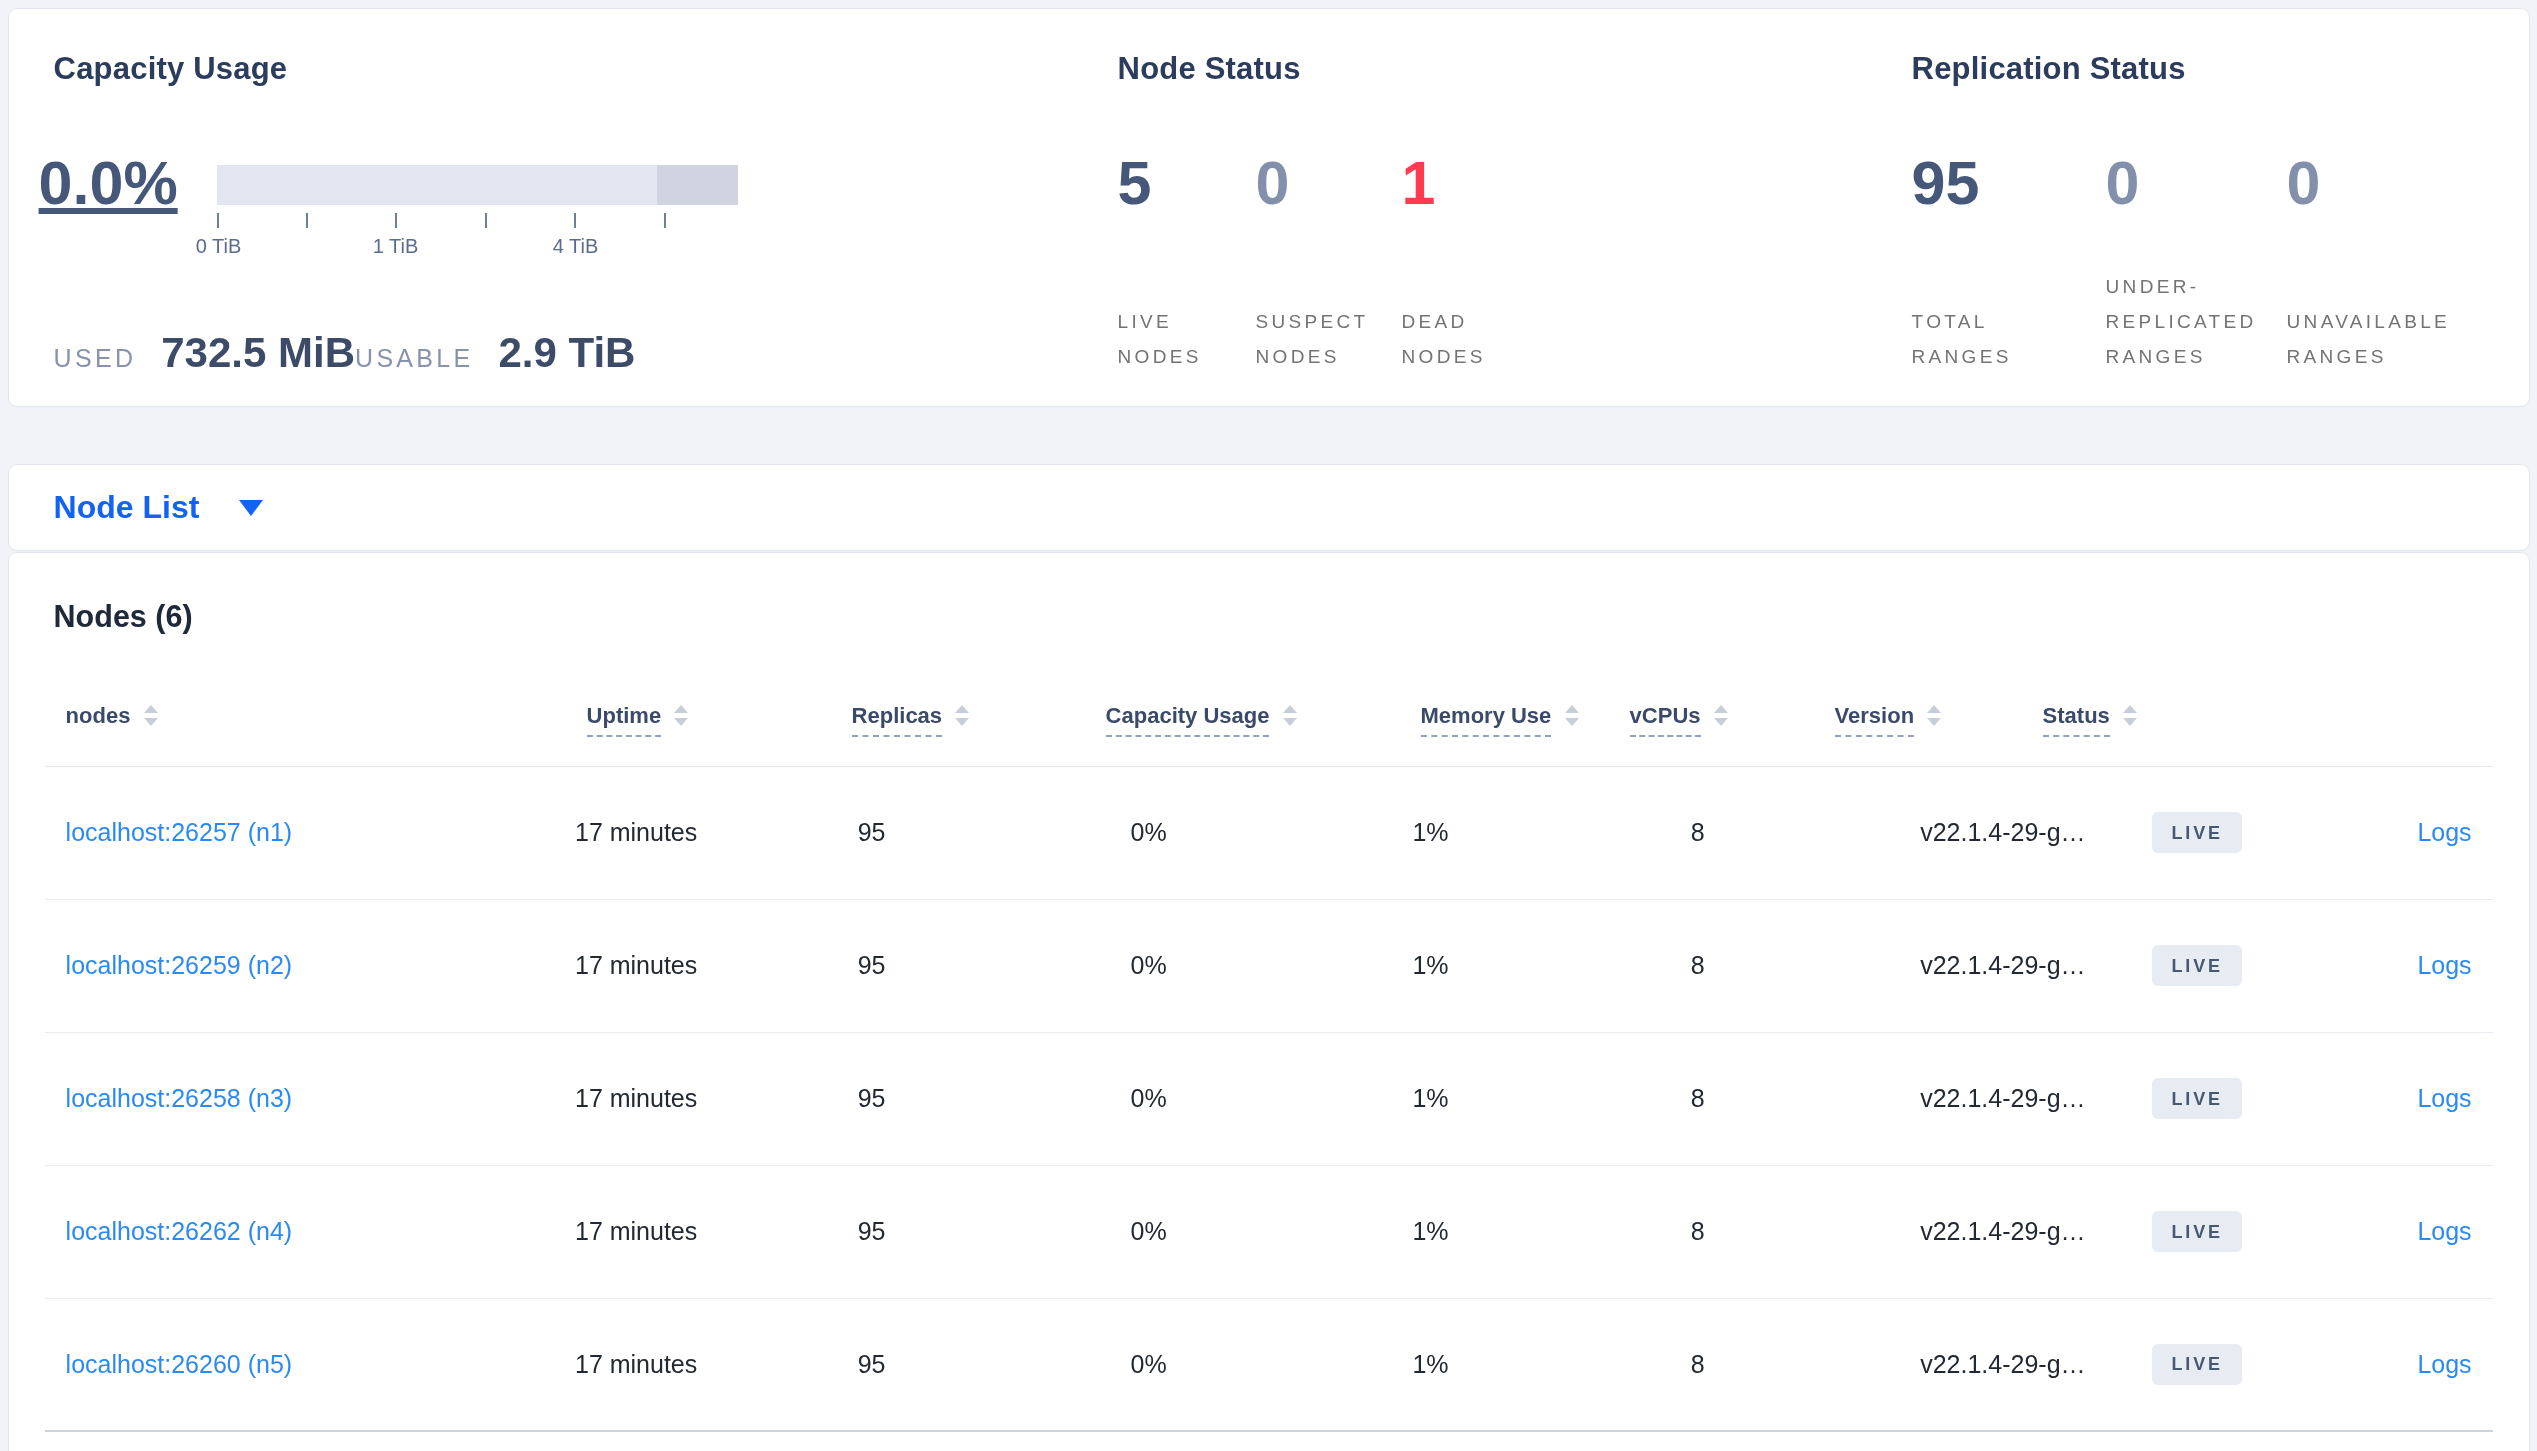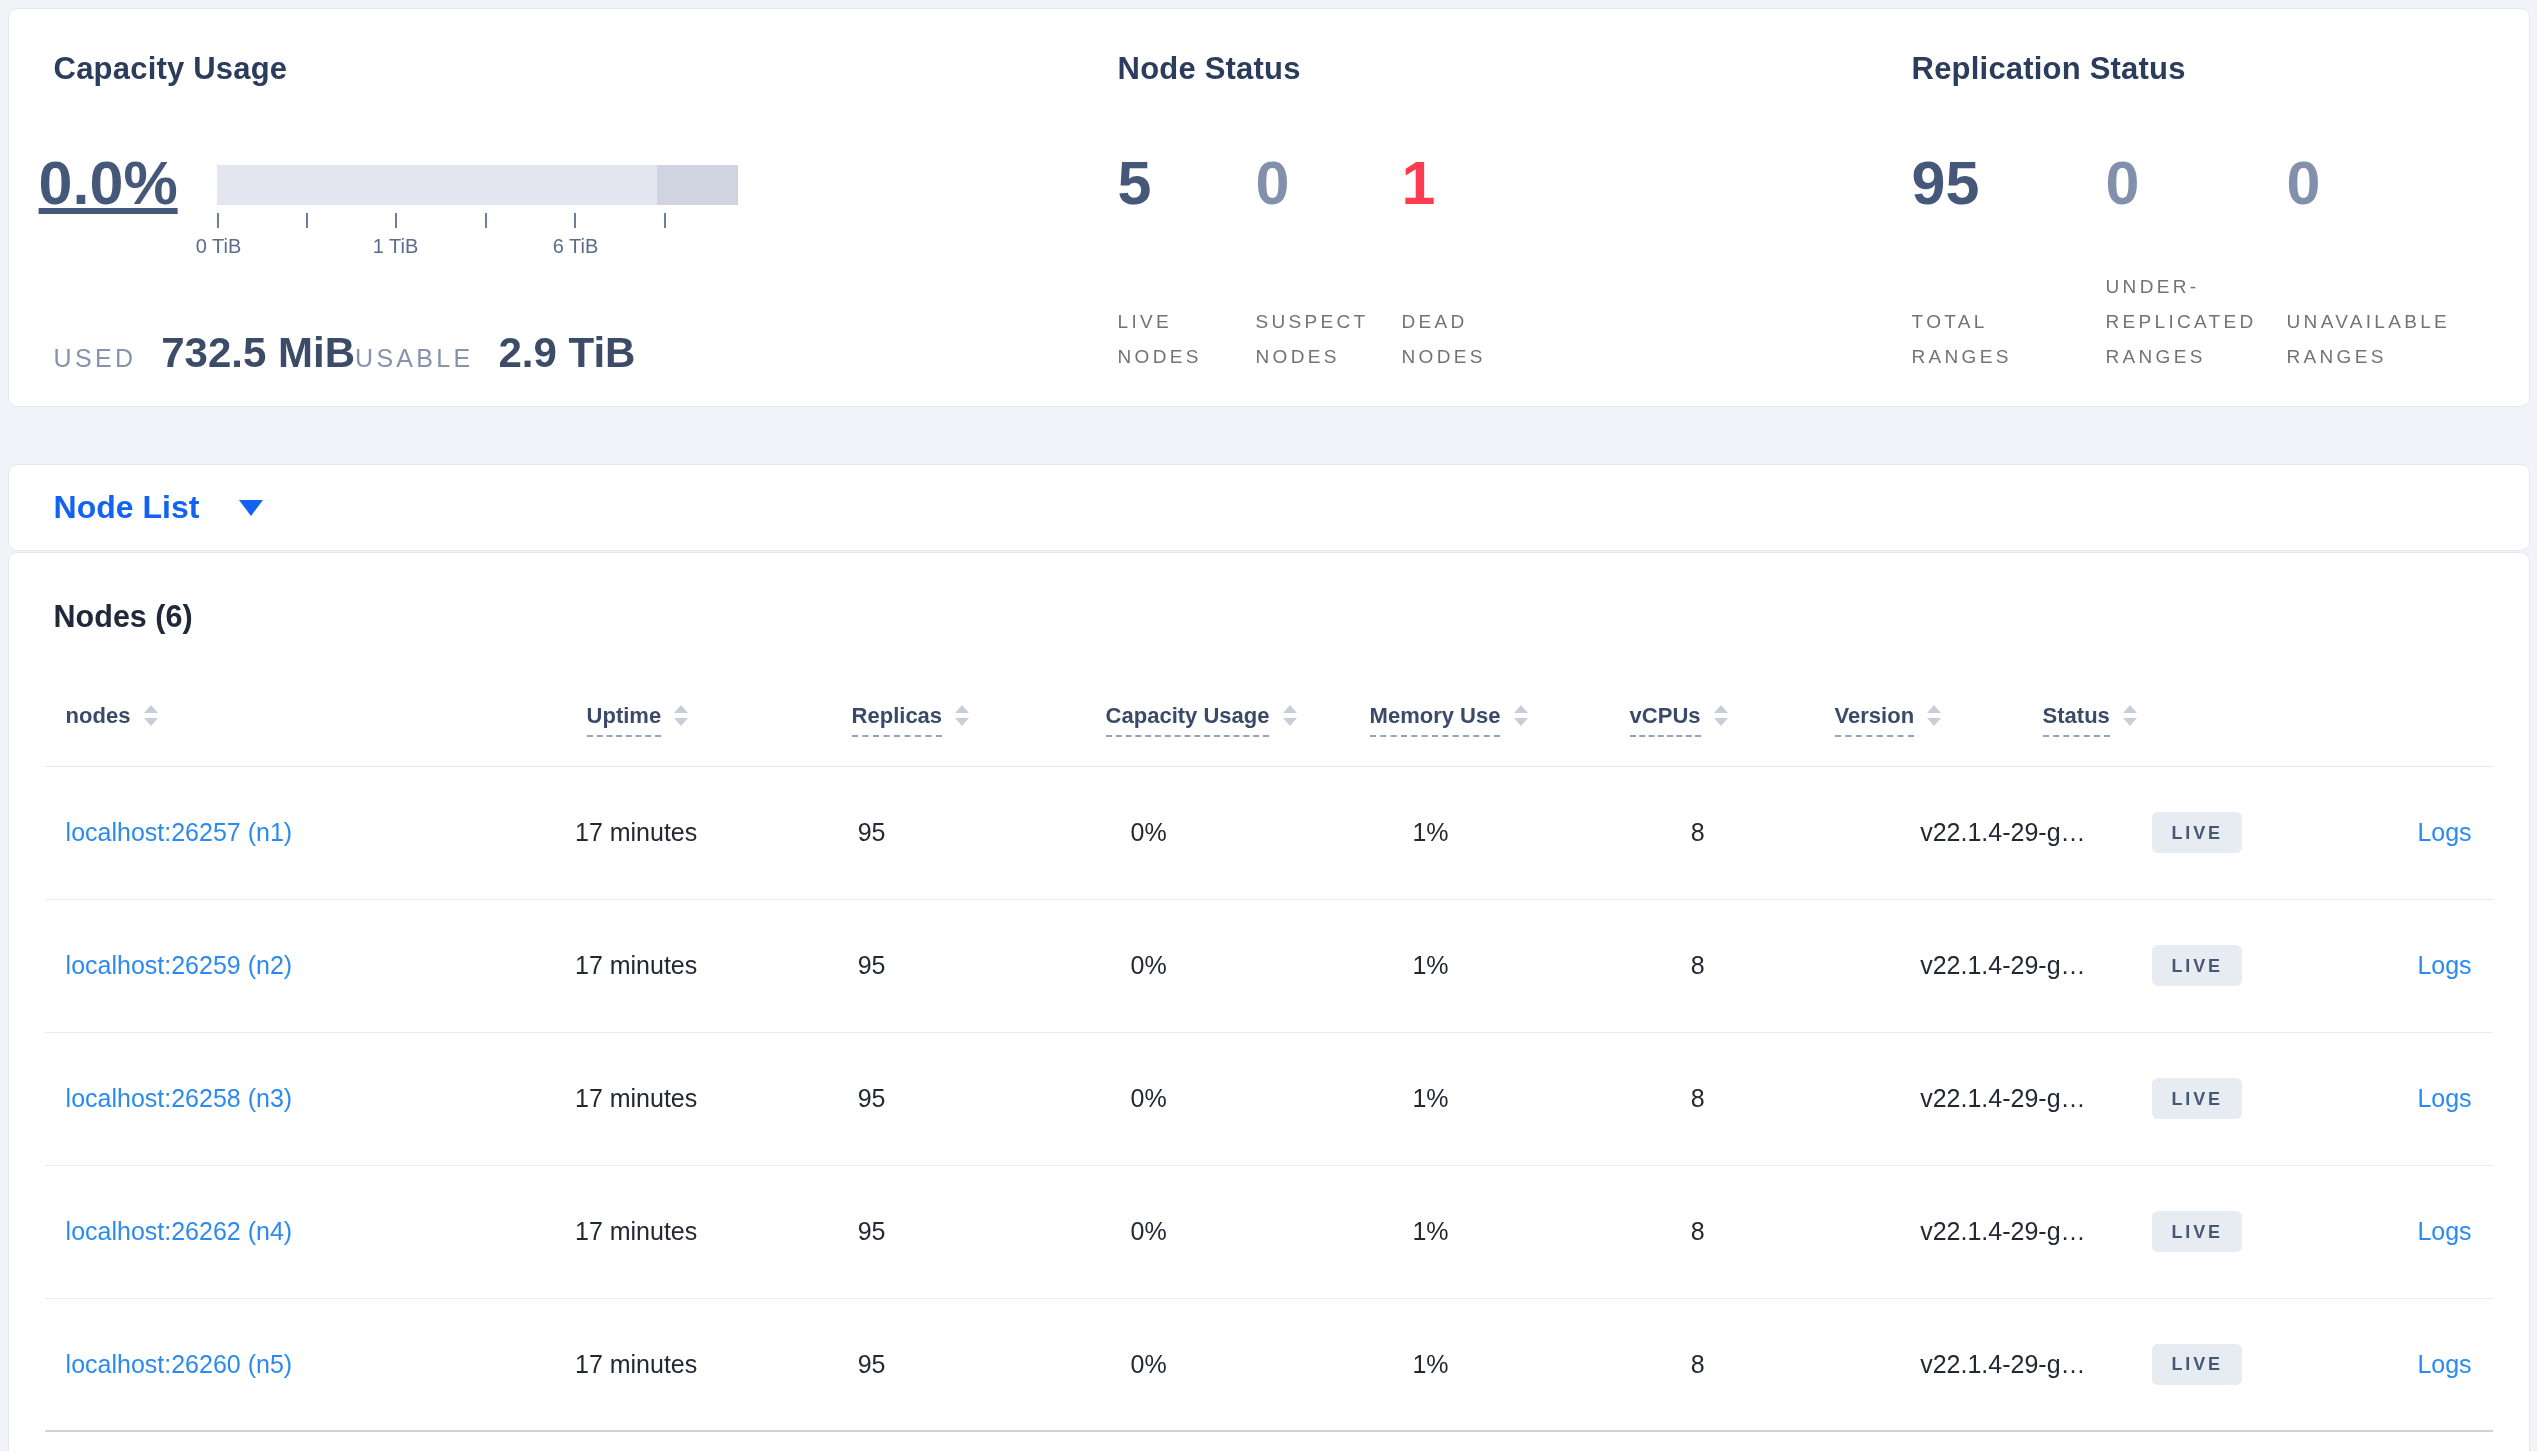--- a/index.html
+++ b/index.html
@@ -59,21 +59,21 @@
   .sort i { display:block; width:0; height:0; border-left:7.6px solid transparent; border-right:7.6px solid transparent; }
   .sort .up { border-bottom:8.6px solid #c7cdd9; }
   .sort .down { border-top:8.6px solid #c7cdd9; }
 
   .tbody { margin:0 36px; }
   .trow { display:flex; align-items:center; height:133px; padding:0 21px; border-bottom:1.9px solid #e9ecf2;
           font-size:25px; color:#232933;gap:48px; }
   .trow:last-child { border-bottom:2.9px solid #ccd2de; }
 
   .c1 { width:521px; } .c2 { width:265px; } .c3 { width:254px; } .c4 { width:264px; }
-  .c5 { width:260px; } .c6 { width:205px; } .c7 { width:208px; } .c8 { width:245px; }
+  .c5 { width:260px;justify-content:center; } .c6 { width:205px; } .c7 { width:208px; } .c8 { width:245px; }
   .c9 { flex:1; text-align:right; }
 
   a.node-link, a.logs-link { color:var(--link-blue,#2b8af2); text-decoration:none; cursor:pointer; }
   .badge { display:inline-block; padding:11.4px 19px; border-radius:5.7px; background:var(--badge-bg,#e7ecf3);
            color:var(--badge-text,#475872); font-size:18px; font-weight:700; letter-spacing:2.9px; line-height:1; }
 </style>
 </head>
 <body>
 
 <div class="page">
@@ -92,21 +92,21 @@
         <i></i>
           <i></i>
           <i></i>
           <i></i>
           <i></i>
           <i></i>
       </div>
       <div class="cap-tick-labels">
         <span class="tl0">0 TiB</span>
         <span class="tl1">1 TiB</span>
-        <span class="tl2">6 TiB</span>
+        <span class="tl2">4 TiB</span>
       </div>
     </div>
 
     <div class="cap-legend">
       <span class="lbl">USED</span>
       <span class="val">732.5 MiB</span>
       <span class="lbl">USABLE</span>
       <span class="val">2.9 TiB</span>
     </div>
 

